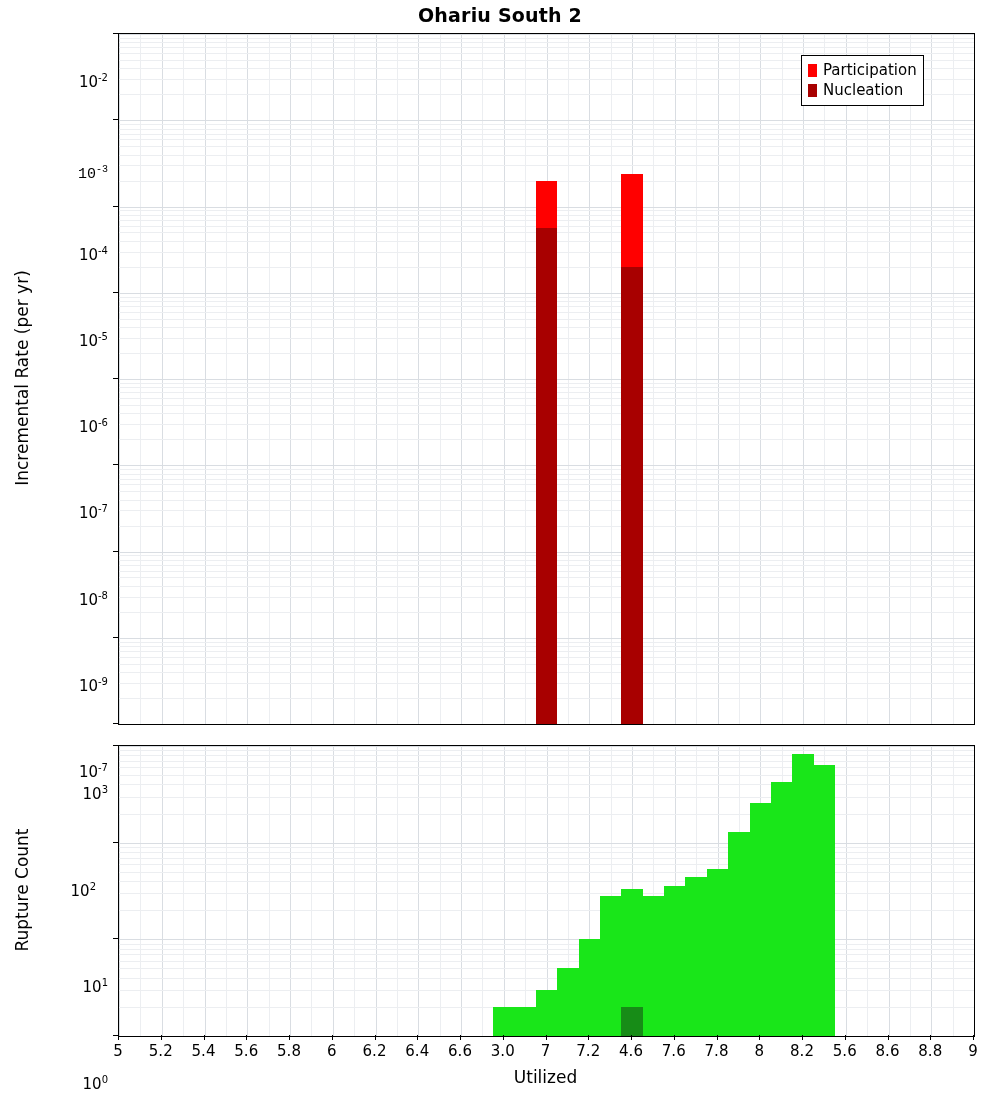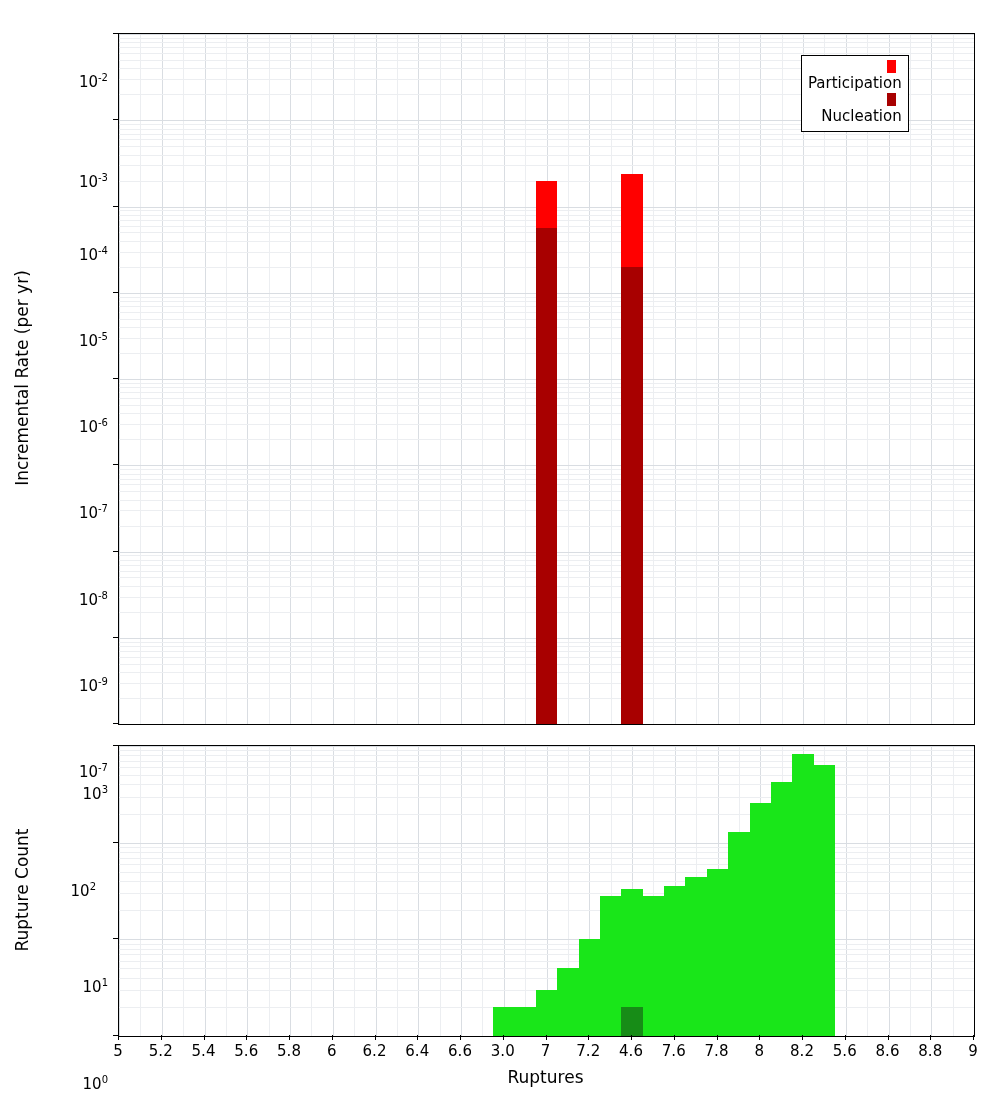--- a/index.html
+++ b/index.html
@@ -36,30 +36,31 @@
   .y-axis-title{
     transform-origin:0 0;
     transform:rotate(-90deg);
     white-space:nowrap;
   }
 
   .legend{
     position:absolute;border:1px solid #000;background:#fff;
     padding:4px 6px 5px 6px;font-size:15px;line-height:20px;
   }
-  .legend .row{display:flex;align-items:flex-end;white-space:nowrap;flex-direction:column;}
+  .legend .row{display:flex;align-items:center;white-space:nowrap;}
   .legend .swatch{width:9px;height:13px;margin-right:6px;display:inline-block;}
 
   .tick{position:absolute;background:#000;}
 </style>
 </head>
 <body>
 
 <div id="root">
 
+  <div class="title">Ohariu South 2</div>
 
   <div class="plot" id="plot-top" style="left: 118px; top: 33px; width: 855px; height: 690px;">
       <div class="grid-v grid-major" style="left: 0px;"></div>
       <div class="grid-v" style="left: 21.375px;"></div>
       <div class="grid-v grid-major" style="left: 42.75px;"></div>
       <div class="grid-v" style="left: 64.125px;"></div>
       <div class="grid-v grid-major" style="left: 85.5px;"></div>
       <div class="grid-v" style="left: 106.875px;"></div>
       <div class="grid-v grid-major" style="left: 128.25px;"></div>
       <div class="grid-v" style="left: 149.625px;"></div>
@@ -275,37 +276,37 @@
       <div class="bar" style="left: 651.937px; width: 21.375px; height: 253.581px; background: rgb(25, 230, 25);"></div>
       <div class="bar" style="left: 673.312px; width: 21.375px; height: 282.178px; background: rgb(25, 230, 25);"></div>
       <div class="bar" style="left: 694.688px; width: 21.375px; height: 271.264px; background: rgb(25, 230, 25);"></div>
       <div class="bar" style="left: 416.812px; width: 21.375px; height: 0px; background: rgb(23, 140, 23);"></div>
       <div class="bar" style="left: 502.312px; width: 21.375px; height: 29.0996px; background: rgb(23, 140, 23);"></div>
     </div>
 
   <div class="axis-title y-axis-title" id="ytitle-bottom" style="left: 22px; top: 890px; transform: rotate(-90deg) translate(-50%, -50%);">Rupture Count</div>
 
 
-  <div class="axis-title" id="xtitle" style="left: 545.5px; top: 1067px; transform: translateX(-50%);">Ruptures</div>
+  <div class="axis-title" id="xtitle" style="left: 545.5px; top: 1067px; transform: translateX(-50%);">Utilized</div>
 
 <div class="ylab" style="left: 40px; width: 68px; top: 723px;">10<span class="sup">-7</span></div>
     <div class="tick" style="left: 113px; top: 723px; width: 5px; height: 1px;"></div>
     <div class="ylab" style="left: 40px; width: 68px; top: 636.75px;">10<span class="sup">-9</span></div>
     <div class="tick" style="left: 113px; top: 636.75px; width: 5px; height: 1px;"></div>
     <div class="ylab" style="left: 40px; width: 68px; top: 550.5px;">10<span class="sup">-8</span></div>
     <div class="tick" style="left: 113px; top: 550.5px; width: 5px; height: 1px;"></div>
     <div class="ylab" style="left: 40px; width: 68px; top: 464.25px;">10<span class="sup">-7</span></div>
     <div class="tick" style="left: 113px; top: 464.25px; width: 5px; height: 1px;"></div>
     <div class="ylab" style="left: 40px; width: 68px; top: 378px;">10<span class="sup">-6</span></div>
     <div class="tick" style="left: 113px; top: 378px; width: 5px; height: 1px;"></div>
     <div class="ylab" style="left: 40px; width: 68px; top: 291.75px;">10<span class="sup">-5</span></div>
     <div class="tick" style="left: 113px; top: 291.75px; width: 5px; height: 1px;"></div>
     <div class="ylab" style="left: 40px; width: 68px; top: 205.5px;">10<span class="sup">-4</span></div>
     <div class="tick" style="left: 113px; top: 205.5px; width: 5px; height: 1px;"></div>
-    <div class="ylab" style="left: 40px; width: 68px; top: 133px;">10<span class="sup">-3</span></div>
+    <div class="ylab" style="left: 40px; width: 68px; top: 125px; font-family: Liberation Mono, monospace;">10<span class="sup">-3</span></div>
     <div class="tick" style="left: 113px; top: 119.25px; width: 5px; height: 1px;"></div>
     <div class="ylab" style="left: 40px; width: 68px; top: 33px;">10<span class="sup">-2</span></div>
     <div class="tick" style="left: 113px; top: 33px; width: 5px; height: 1px;"></div>
     <div class="ylab" style="left: 40px; width: 68px; top: 1035px;">10<span class="sup">0</span></div>
     <div class="tick" style="left: 113px; top: 1035px; width: 5px; height: 1px;"></div>
     <div class="ylab" style="left: 40px; width: 68px; top: 938.333px;">10<span class="sup">1</span></div>
     <div class="tick" style="left: 113px; top: 938.333px; width: 5px; height: 1px;"></div>
     <div class="ylab" style="left: 28px; width: 68px; top: 841.667px;">10<span class="sup">2</span></div>
     <div class="tick" style="left: 113px; top: 841.667px; width: 5px; height: 1px;"></div>
     <div class="ylab" style="left: 40px; width: 68px; top: 745px; text-align: right;">10<span class="sup">3</span></div>

